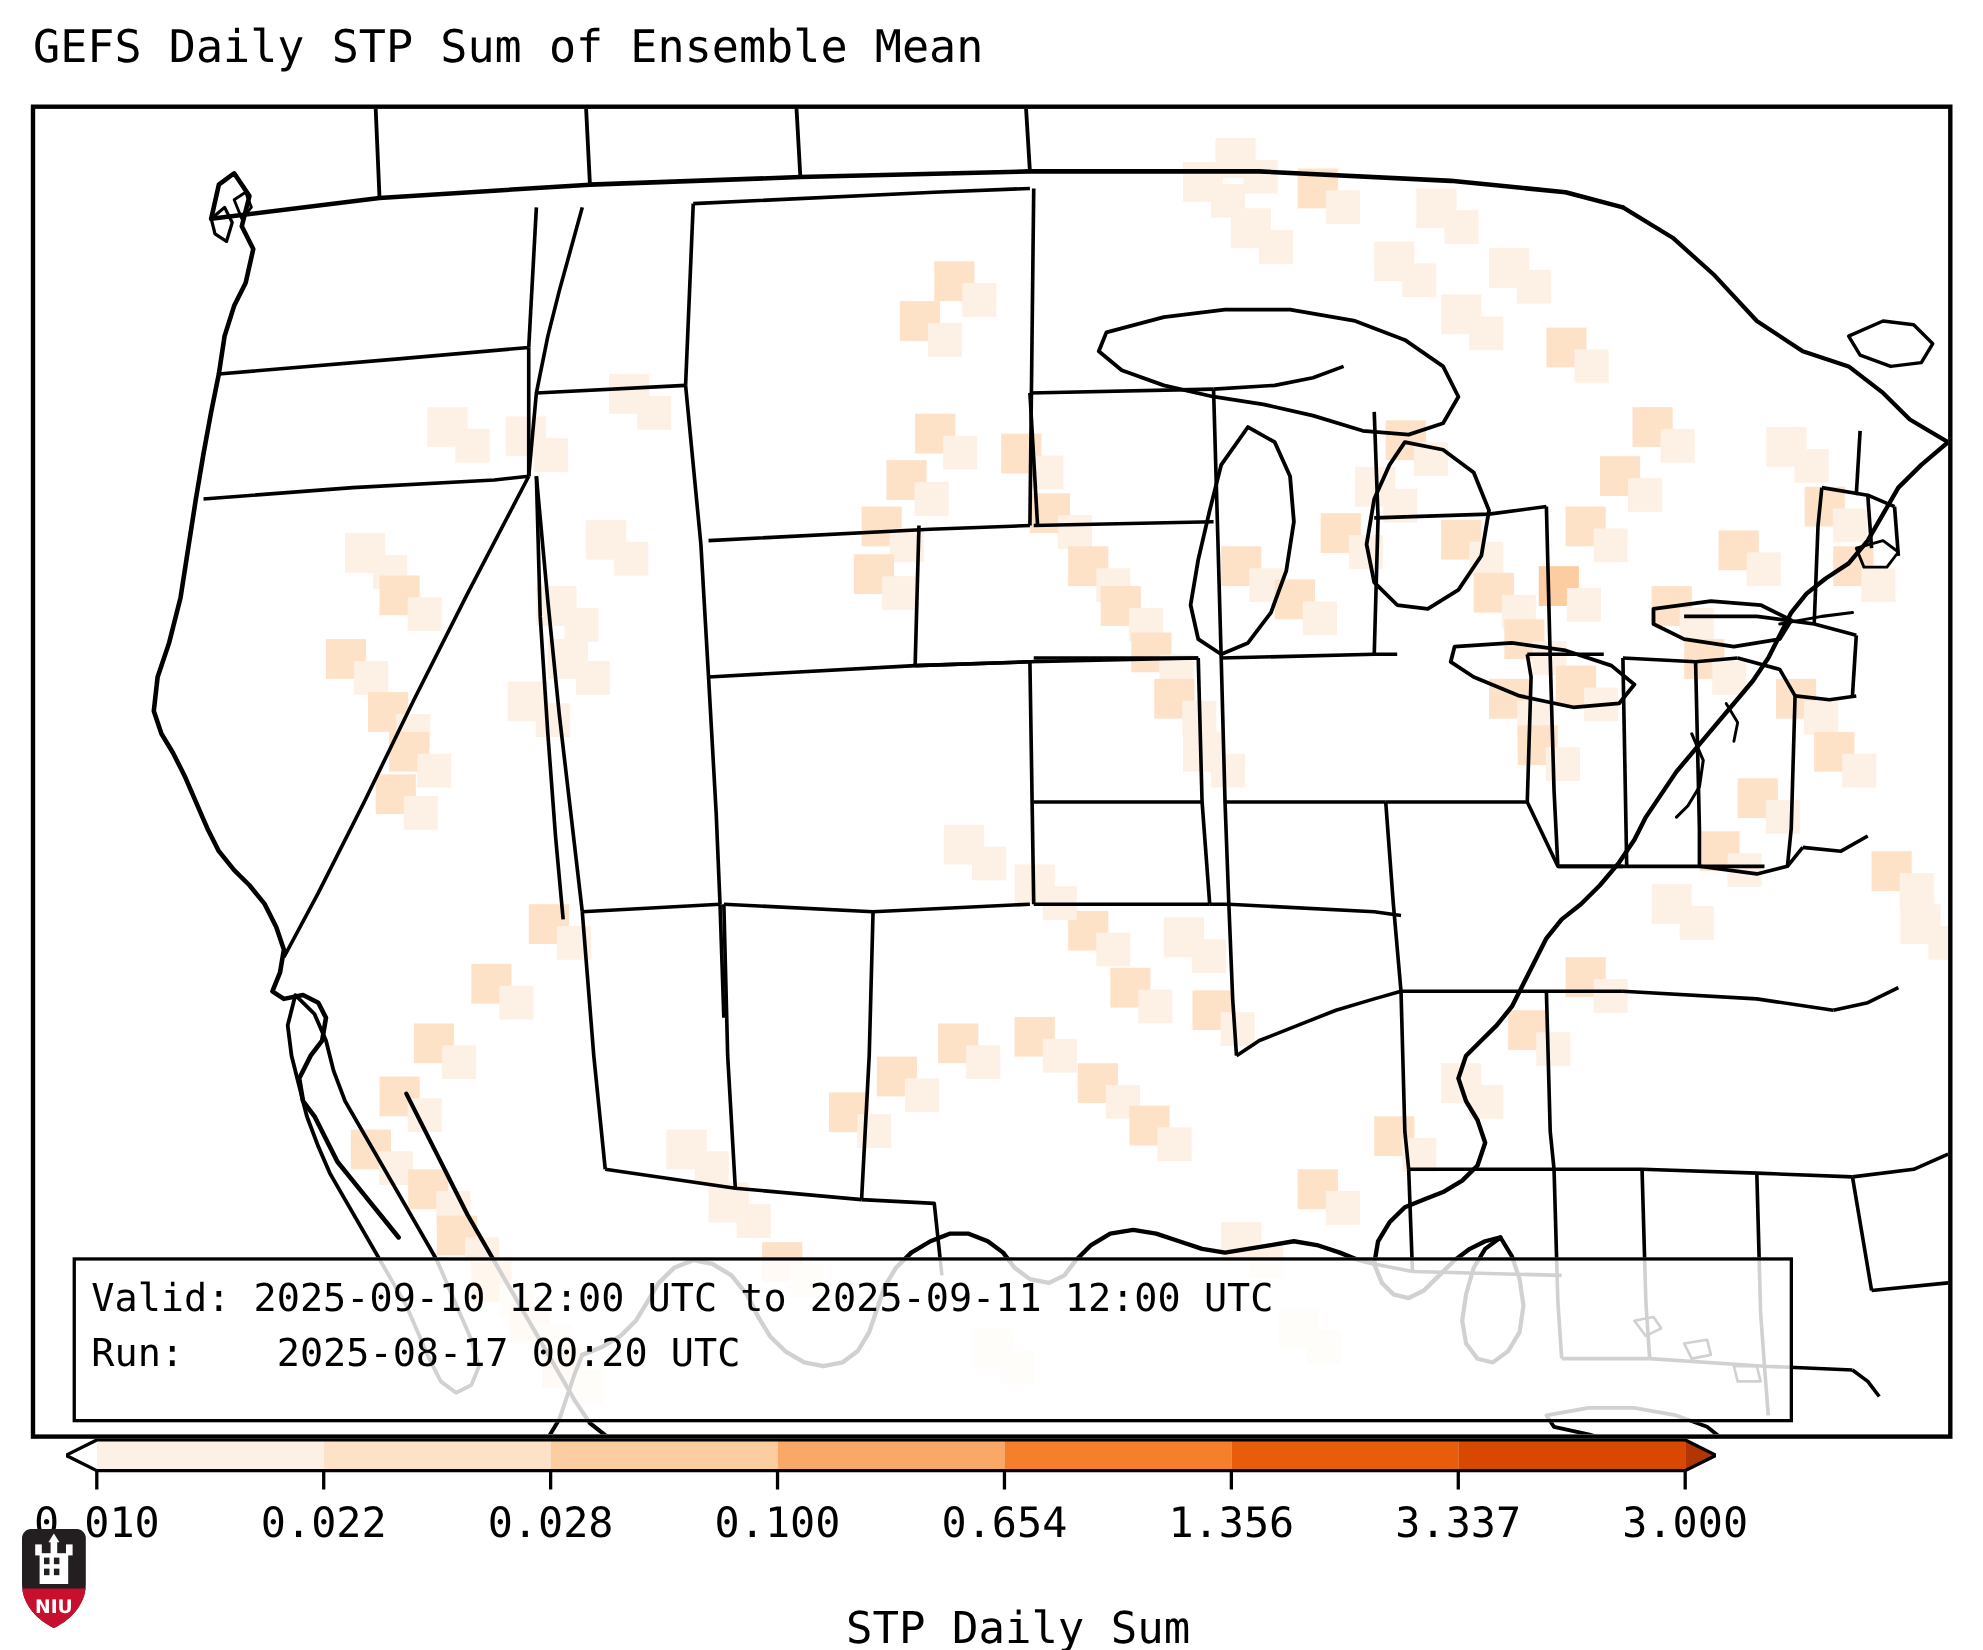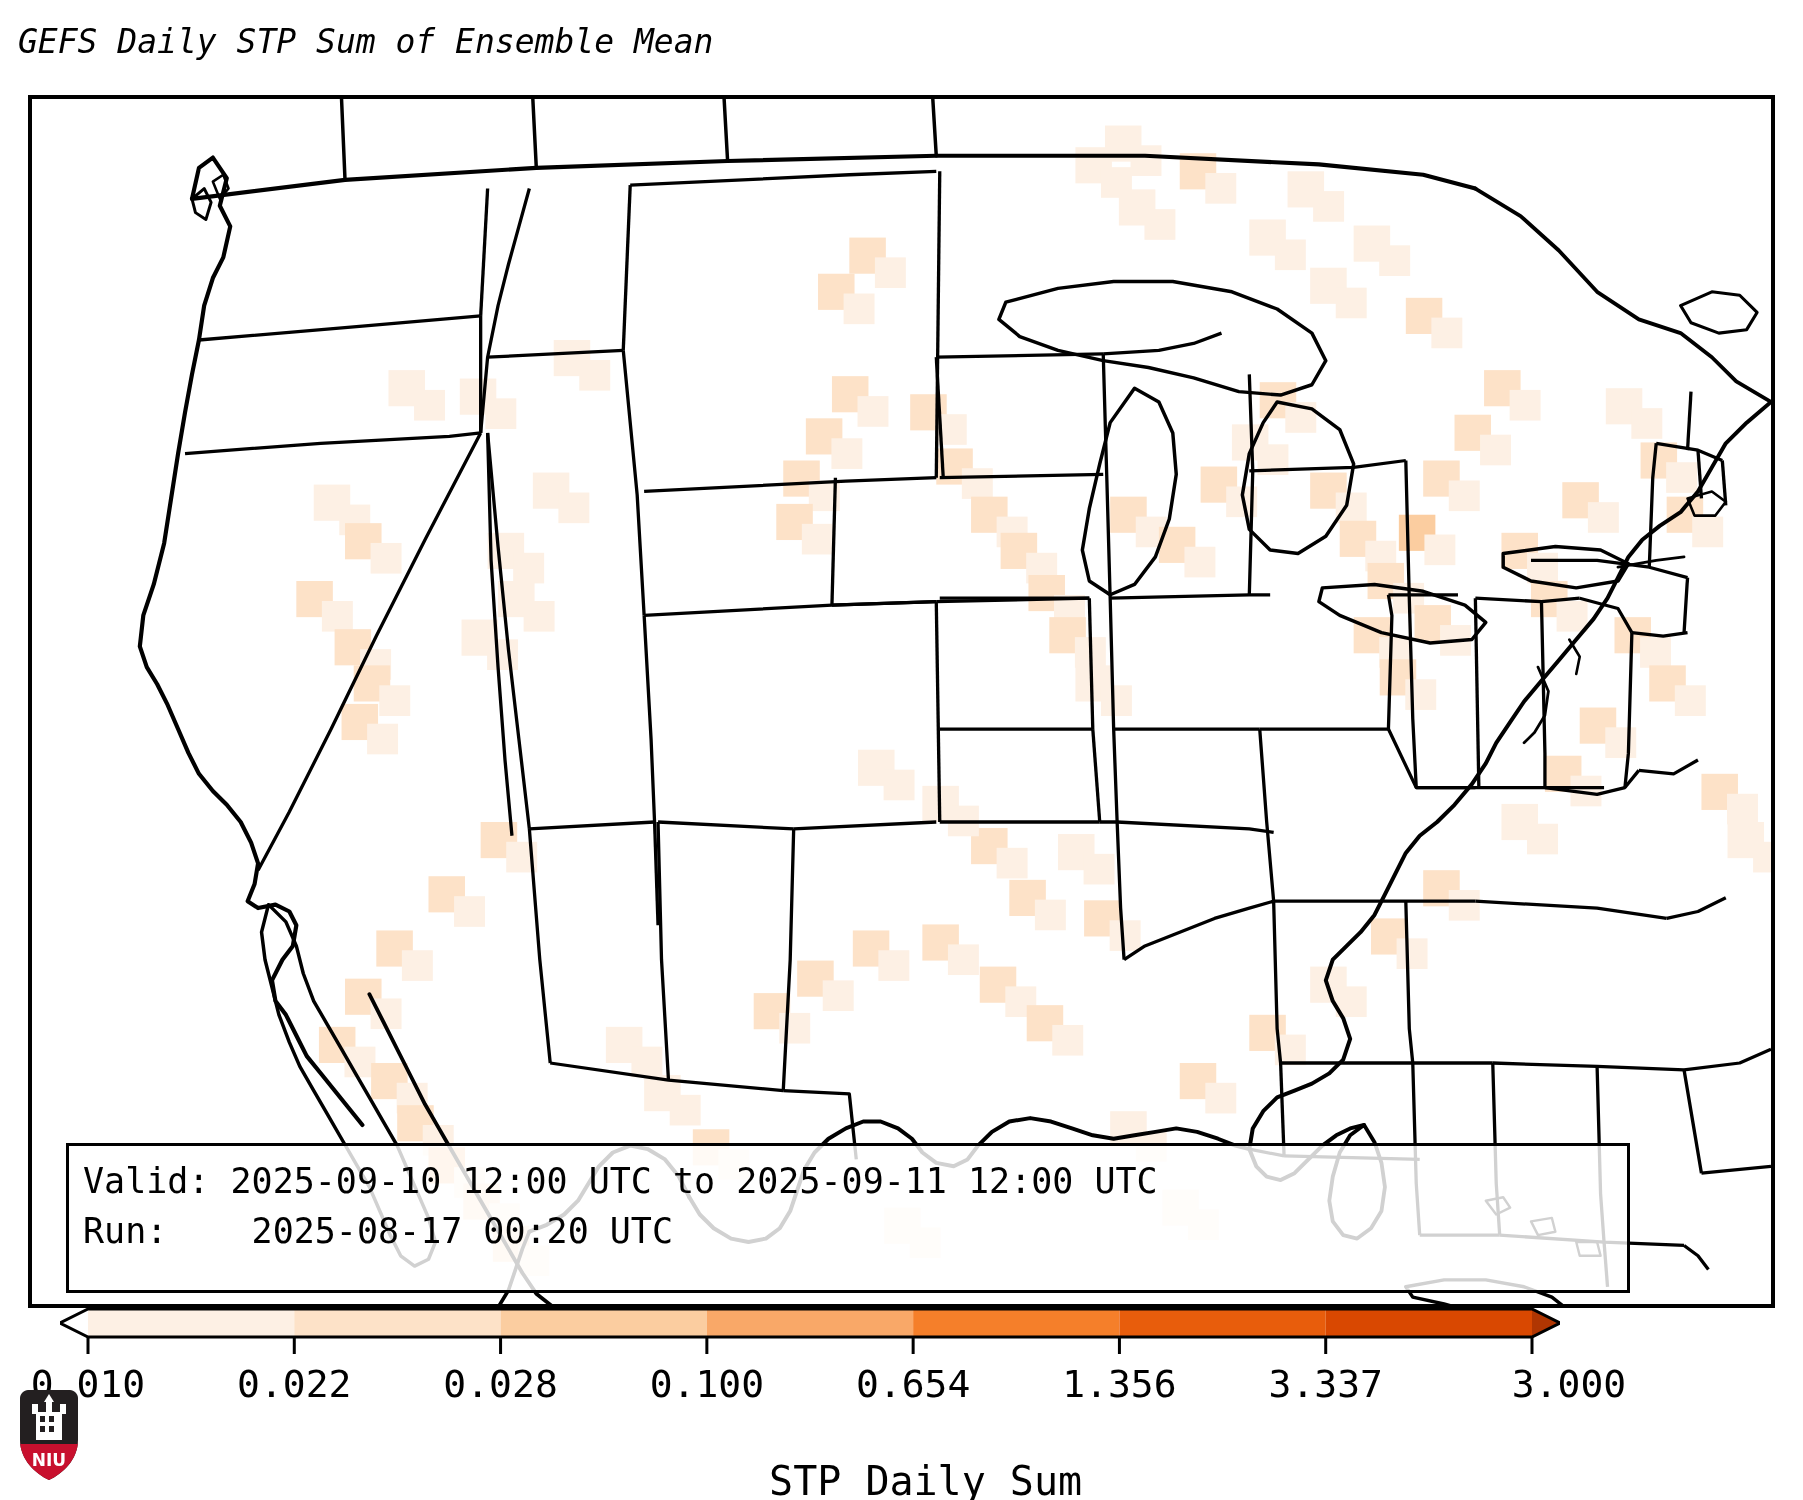--- a/index.html
+++ b/index.html
@@ -12,28 +12,27 @@
     height: 1500px;
     position: relative;
     overflow: hidden;
     font-family: "DejaVu Sans Mono", "Liberation Mono", monospace;
     -webkit-font-smoothing: antialiased;
   }
 
   
   #plot-title {
     position: absolute;
-    left: 18px;
+    left: 30px;
     top: 18px;
-    font-size: 33px;
+    font-size: 41px;
     line-height: 48px;
     color: #000000;
     white-space: pre;
     letter-spacing: 0px;
-    font-style: italic;
   }
 
   
   #map-panel {
     position: absolute;
     left: 28px;
     top: 95px;
     width: 1747px;
     height: 1213px;
     border: 4px solid #000000;
@@ -568,21 +567,21 @@
 </div>
 
 <div id="cb-ticklabels">
     <div class="cb-ticklabel" style="left: 88px;">0.010</div>
     <div class="cb-ticklabel" style="left: 294.286px;">0.022</div>
     <div class="cb-ticklabel" style="left: 500.571px;">0.028</div>
     <div class="cb-ticklabel" style="left: 706.857px;">0.100</div>
     <div class="cb-ticklabel" style="left: 913.143px;">0.654</div>
     <div class="cb-ticklabel" style="left: 1119.43px;">1.356</div>
     <div class="cb-ticklabel" style="left: 1325.71px;">3.337</div>
-    <div class="cb-ticklabel" style="left: 1532px; margin-left: 37px;">3.000</div>
+    <div class="cb-ticklabel" style="left: 1532px;">3.000</div>
   </div>
 
 <div id="cb-axis-label">
   <span>STP Daily Sum</span>
 </div>
 
 <svg id="niu-logo" viewBox="0 0 66 100">
   <path d="M4,16 L4,58 C4,78 20,92 33,98 C46,92 62,78 62,58 L62,16
            C62,12 58,8 54,8 L12,8 C8,8 4,12 4,16 Z" fill="#231f20"></path>
   <path d="M4,62 L62,62 L62,58 C62,78 46,92 33,98 C20,92 4,78 4,58 Z" fill="#c8102e"></path>

